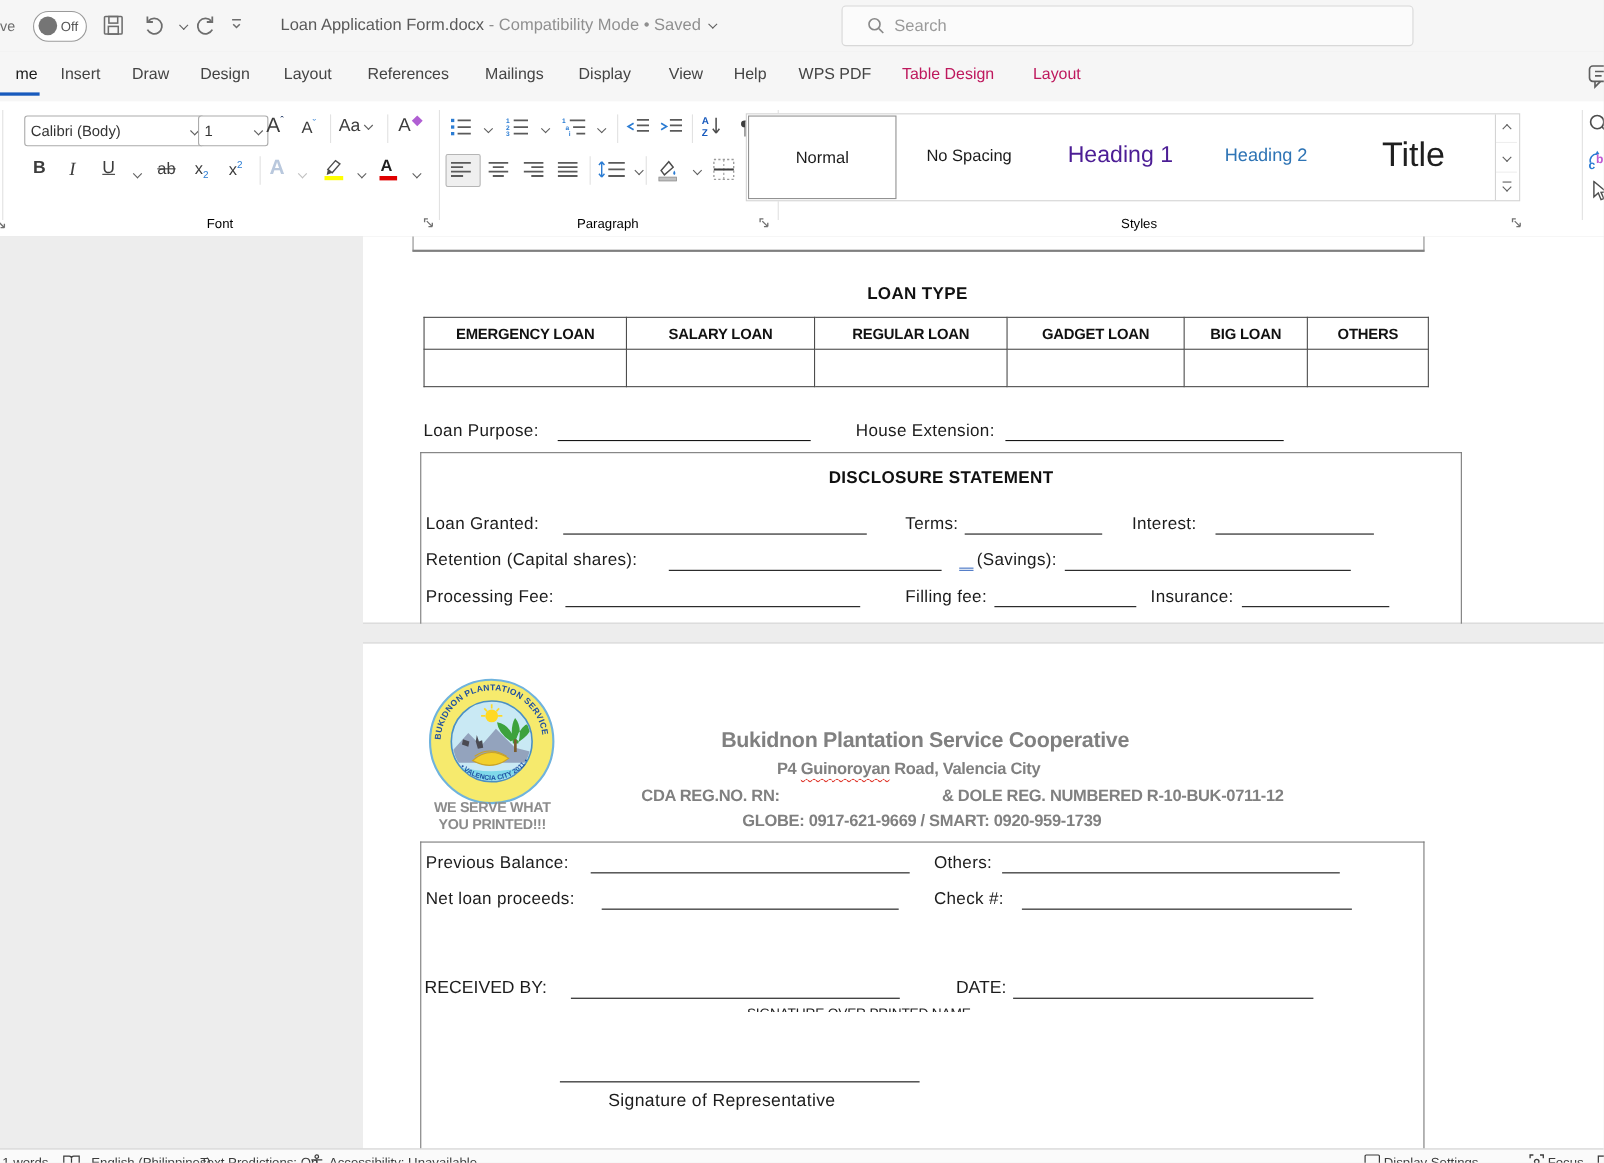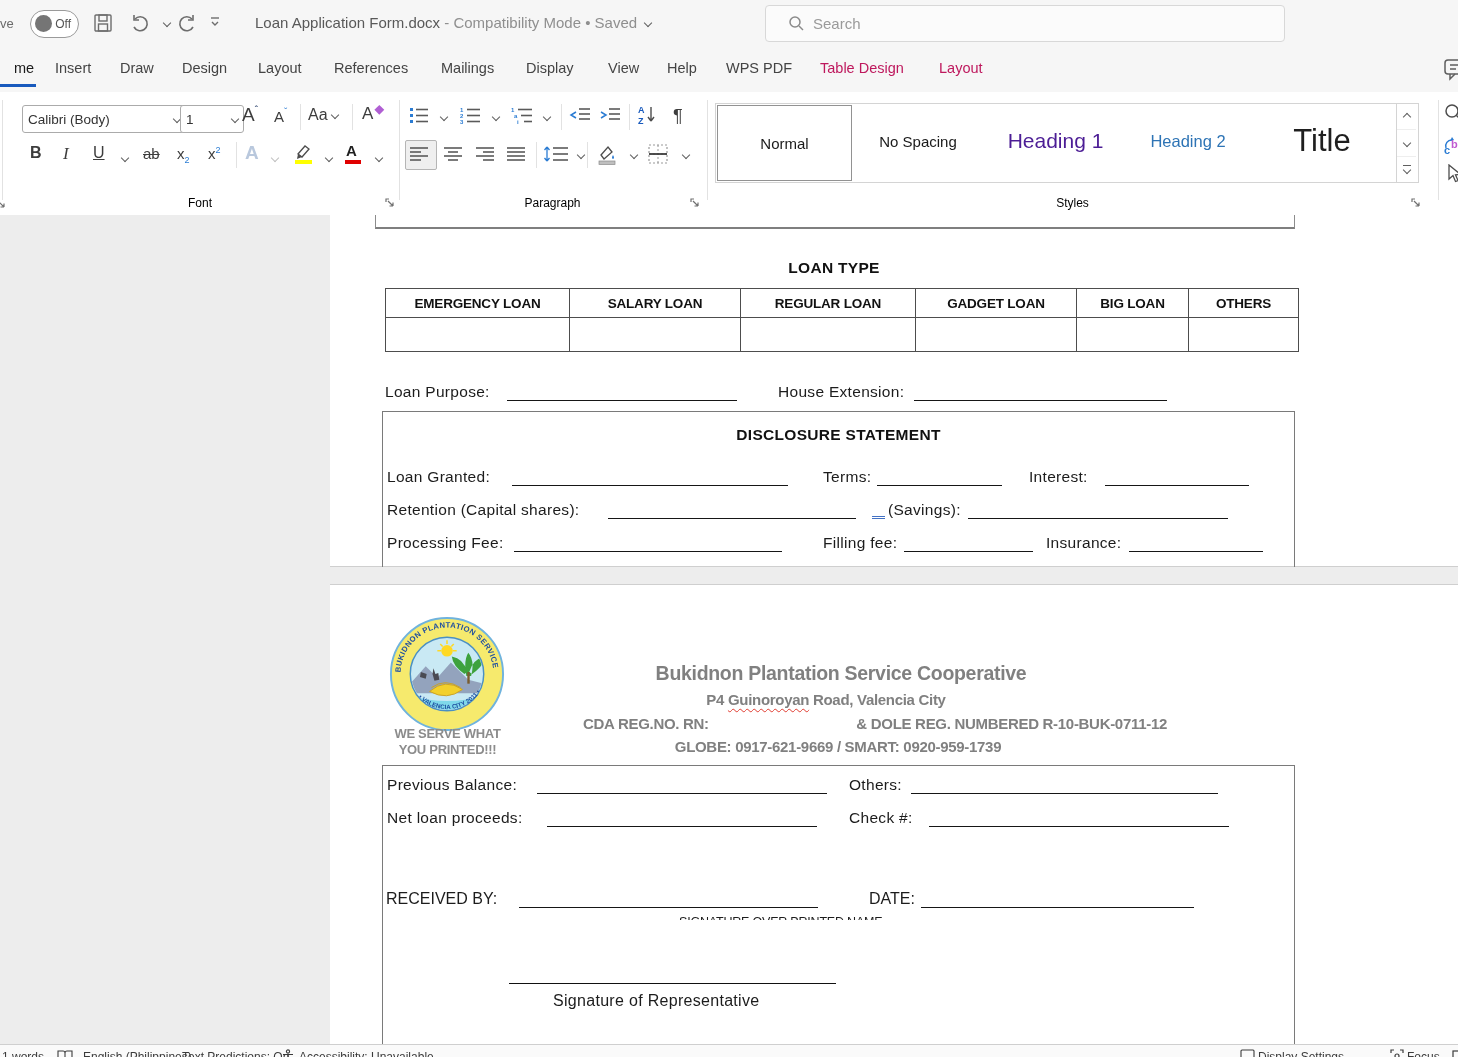--- a/index.html
+++ b/index.html
@@ -337,21 +337,21 @@
       <span class="dlaunch" style="left:288px;">
         <svg width="11" height="11" viewBox="0 0 11 11" fill="none" stroke="#707070" stroke-width="1.2">
             <path d="M2 5 V2 H5"></path>
             <path d="M4 4 l5 5 M9 9 v-3.5 M9 9 h-3.5"></path>
           </svg>
       </span>
     </div>
 
     <div class="vsep" style="left:707px;"></div>
 
-    <div class="abs" style="left:710px;top:0;width:725px;height:122px;">
+    <div class="abs" style="left:673px;top:0;width:725px;height:122px;">
       <div class="styles-frame">
         <div class="stitem sel" style="width:133px;margin:1px;">
           <span style="font-size:15px;color:#1a1a1a;">Normal</span>
         </div>
         <div class="stitem" style="width:130px;">
           <span style="font-size:15px;color:#1a1a1a;">No Spacing</span>
         </div>
         <div class="stitem" style="width:145px;">
           <span style="font-size:21px;color:#4c1d95;">Heading 1</span>
         </div>
@@ -432,21 +432,21 @@
               <td></td>
         </tr>
       </tbody>
         </table>
 
       <span class="lbl" style="left:55px;top:168px;">Loan Purpose:</span>
       <span class="ul" style="left:177px;top:168px;width:230px;"></span>
       <span class="lbl" style="left:448px;top:168px;">House Extension:</span>
       <span class="ul" style="left:584px;top:168px;width:253px;"></span>
 
-      <div class="boxed" style="left:52px;top:196px;width:911px;height:155px;">
+      <div class="boxed" style="left:52px;top:196px;width:911px;height:155px;padding-left:34px;">
         <div class="secttl" style="left:0;top:14px;width:100%;">DISCLOSURE STATEMENT</div>
 
         <span class="lbl" style="left:4px;top:56px;">Loan Granted:</span>
         <span class="ul" style="left:129px;top:56px;width:276px;"></span>
         <span class="lbl" style="left:440px;top:56px;">Terms:</span>
         <span class="ul" style="left:494px;top:56px;width:125px;"></span>
         <span class="lbl" style="left:646px;top:56px;">Interest:</span>
         <span class="ul" style="left:722px;top:56px;width:144px;"></span>
 
         <span class="lbl" style="left:4px;top:89px;">Retention (Capital shares):</span>

